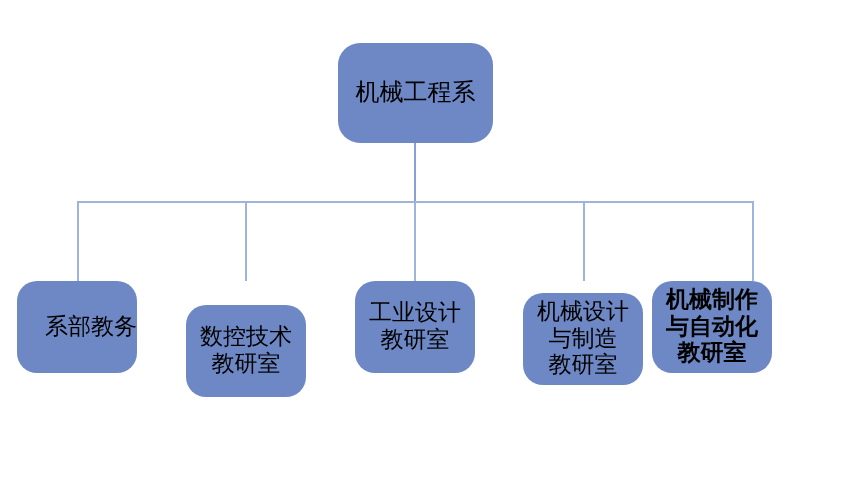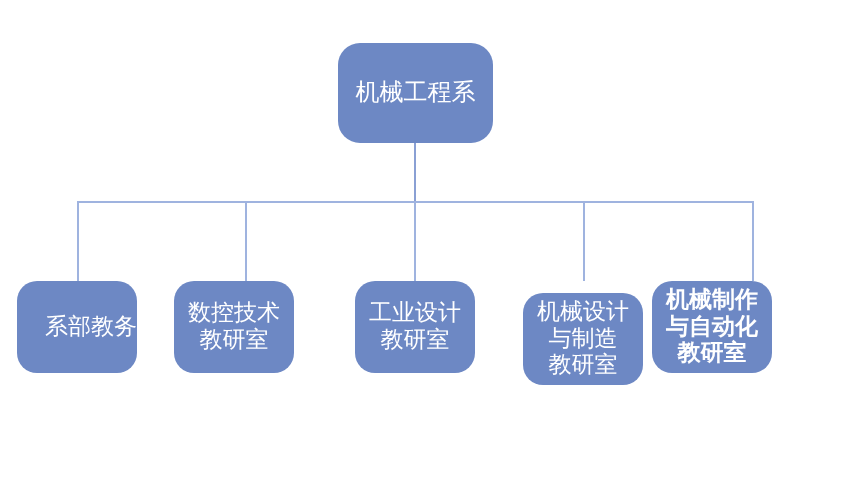--- a/index.html
+++ b/index.html
@@ -11,21 +11,21 @@
     position: relative;
     width: 846px;
     height: 491px;
     background: #ffffff;
     overflow: hidden;
     font-family: "Liberation Serif", "DejaVu Serif", serif;
   }
   .node {
     position: absolute;
     background: #6D88C4;
-    color: #ffffff;
+    color: #000000;
     display: flex;
     align-items: center;
     justify-content: center;
     text-align: center;
     box-sizing: border-box;
   }
   .node .label {
     white-space: pre-line;
     line-height: 1.16;
   }
@@ -38,21 +38,21 @@
     font-size: 24px;
   }
   .node.child {
     top: 281px;
     width: 120px;
     height: 92px;
     border-radius: 20px;
     font-size: 23px;
   }
   .node.c1 { left: 17px; justify-content: flex-end;  }
-  .node.c2 { left: 174px; }
+  .node.c2 { left: 186px; margin-top: 24px; }
   .node.c3 { left: 355px; align-items: center; }
   .node.c4 { left: 523px; margin-top: 12px; }
   .node.c5 { left: 652px; font-weight: bold; }
 
   .connector {
     position: absolute;
     background: #9FB3DF;
   }
   
   .conn-root-stem {

